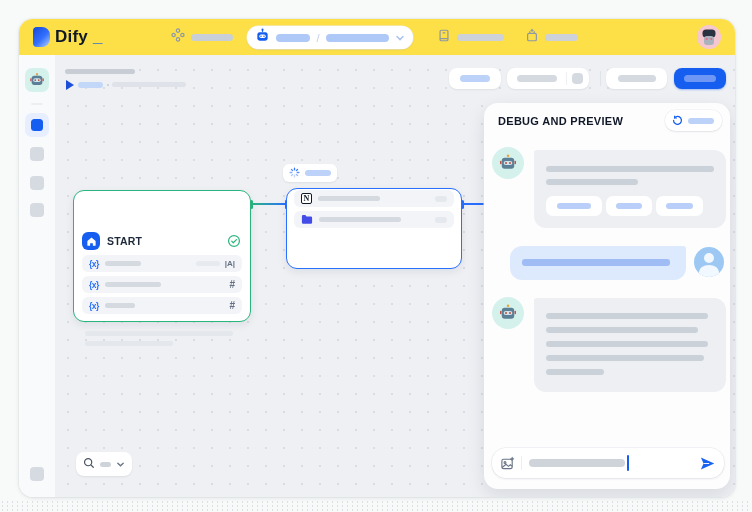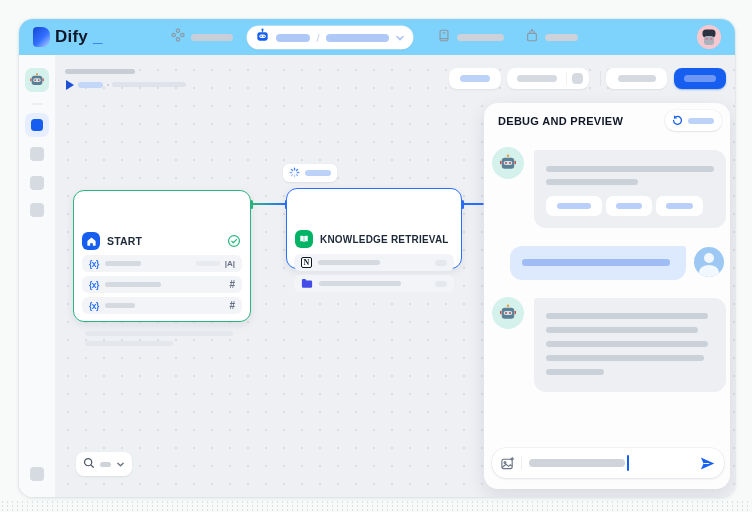--- a/index.html
+++ b/index.html
@@ -10,21 +10,21 @@
     font-family:"Liberation Sans", sans-serif;
     color:#101828;
   }
   .bar { border-radius:99px; display:block; }
   .window {
     position:absolute; left:19px; top:19px; width:716px; height:478px;
     background:#f9fafb; border-radius:14px; overflow:hidden;
     box-shadow:0 1px 4px rgba(16,24,40,.10), 0 0 0 1px rgba(16,24,40,.03);
   }
   
-  .hdr { position:absolute; left:0; top:0; right:0; height:36px; background:#7dd3fc; z-index:30;text-align:center; }
+  .hdr { position:absolute; left:0; top:0; right:0; height:36px; background:#fde047; z-index:30;text-align:center; }
   .logo { position:absolute; left:14px; top:8px; display:flex; align-items:flex-start; gap:5px; }
   .logo-mark { width:17px; height:20px; border-radius:4px 8px 8px 4px;
     background:linear-gradient(135deg,#1447d6 0%,#3370ff 55%,#b8d2ff 100%); }
   .logo-text { font-size:17px; font-weight:800; letter-spacing:.2px; color:#101828; line-height:20px; }
   .logo-accent { color:#155eef; font-weight:800; font-size:17px; line-height:20px; }
   .nav-item { position:absolute; top:8px; display:flex; align-items:center; gap:6px; height:20px; }
   .hdr-pill { position:absolute; left:228px; top:7px; width:166px; height:23px; background:#fff;
     border-radius:12px; box-shadow:0 1px 2px rgba(16,24,40,.08), 0 0 0 .5px #eef0f3;
     display:flex; align-items:center; padding:0 8px; gap:6px; }
   .pill-sep { color:#c4cfec; font-size:11px; }
@@ -300,28 +300,20 @@
         <span class="rgroup">
             <span class="vtype hash">#</span>
           </span>
       </div>
       <div style="height:13px;"></div>
       <span class="bar desc-bar" style="width:148px;"></span>
       <span class="bar desc-bar" style="width:88px;"></span>
     </div>
 
     <div class="node kr" style="pointer-events:auto;">
-      <div class="node-head">
-        <span class="node-ico green">
-          <svg width="12" height="12" viewBox="0 0 24 24" fill="#fff">
-              <path d="M12 6.2 C10 4.6 6.2 4.4 4 5.4 V17.6 C6.2 16.6 10 16.8 12 18.4 C14 16.8 17.8 16.6 20 17.6 V5.4 C17.8 4.4 14 4.6 12 6.2 Z M12 7.5 V16.6" stroke="#00b365" stroke-width="1.1"></path>
-            </svg>
-        </span>
-        <span class="node-title" style="font-size:10px;">KNOWLEDGE RETRIEVAL</span>
-      </div>
       <div class="vrow" style="margin:1px 7px 4px 7px;">
         <span class="notion">N</span>
         <span class="bar" style="width:62px;height:5px;background:#d5d9e0;"></span>
         <span class="chip"></span>
       </div>
       <div class="vrow" style="margin:0 7px 4px 7px;">
         <span style="display:flex;flex:none;">
           <svg width="12" height="11" viewBox="0 0 20 17" fill="#444ce7">
               <path d="M1.5 3.2 A2 2 0 0 1 3.5 1.2 H7.2 L9.2 3.4 H16.5 A2 2 0 0 1 18.5 5.4 V13.6 A2 2 0 0 1 16.5 15.6 H3.5 A2 2 0 0 1 1.5 13.6 Z"></path>
             </svg>

